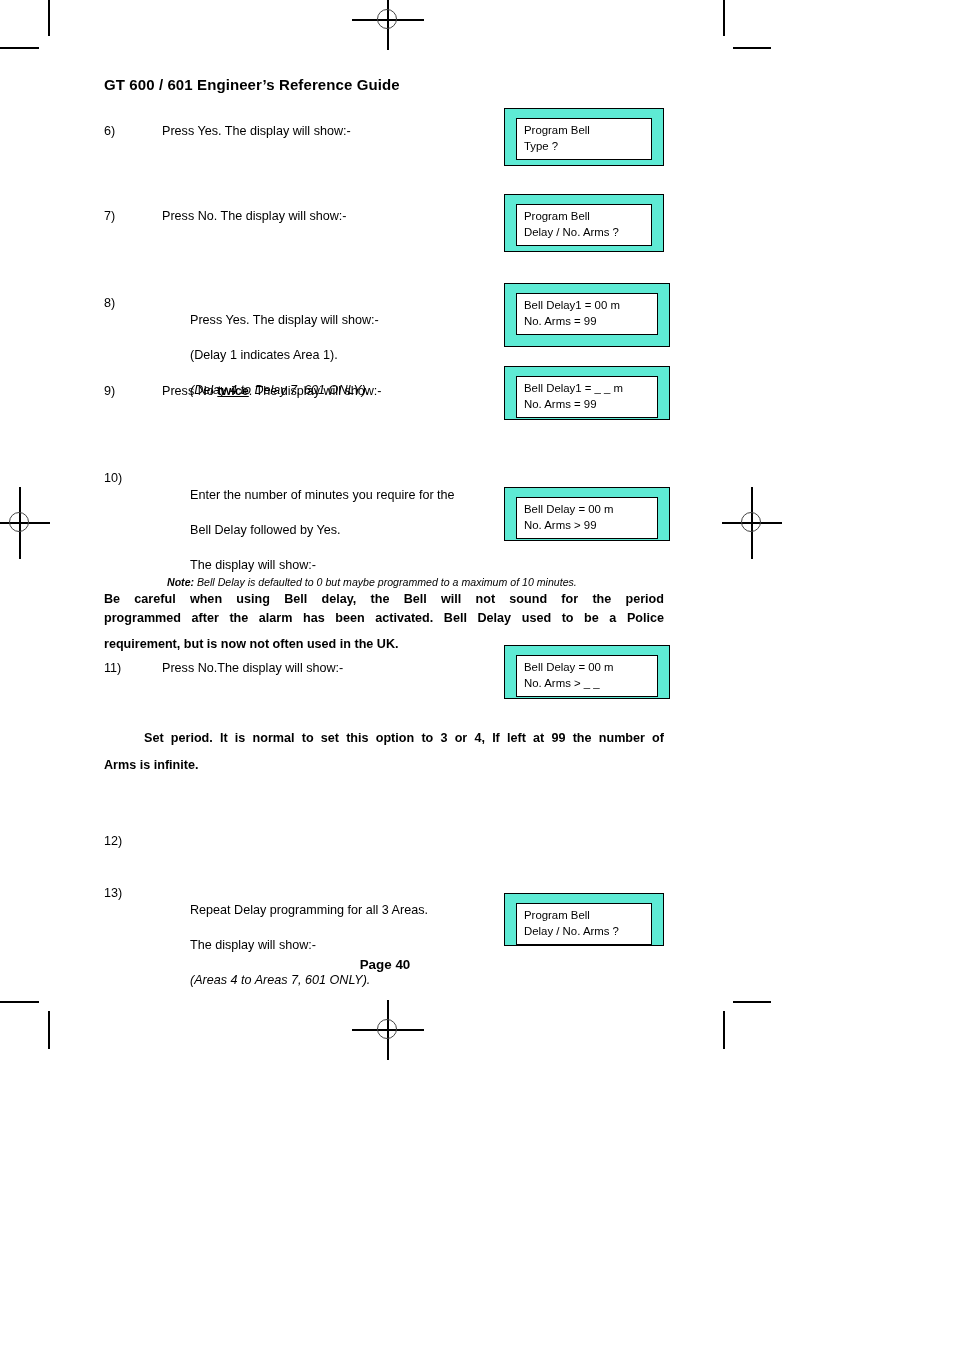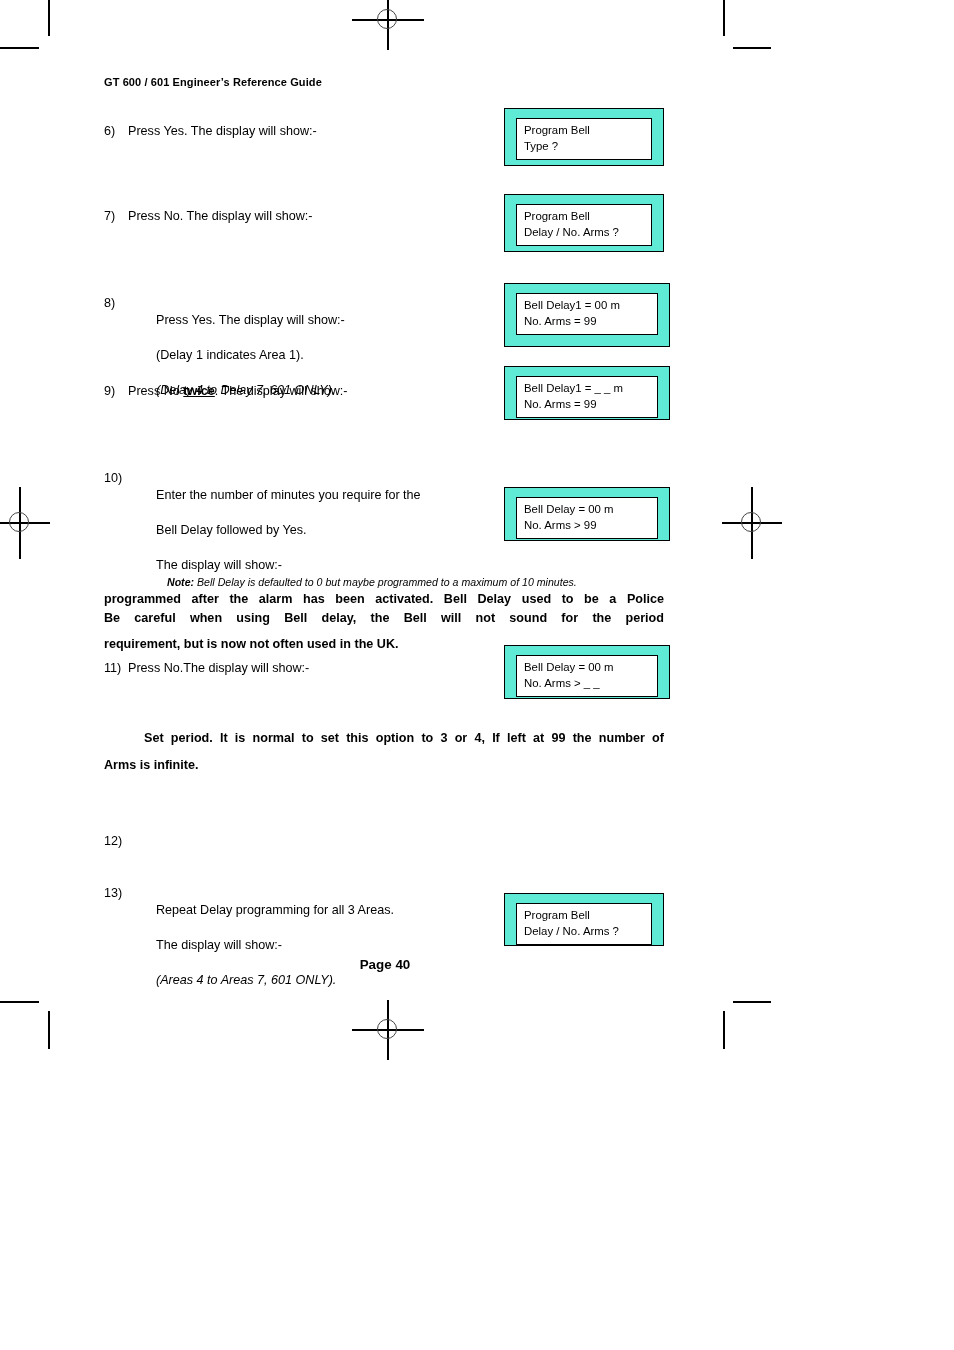--- a/index.html
+++ b/index.html
@@ -62,40 +62,40 @@
     position: absolute;
     left: 0; top: 0;
     width: 954px;
     height: 1350px;
   }
 
   .page-header {
     position: absolute;
     left: 104px;
     top: 76px;
-    font-size: 11px;
+    font-size: 15px;
     font-weight: bold;
     letter-spacing: 0.1px;
     white-space: nowrap;
   }
 
   
   .step {
     position: absolute;
     font-size: 12.6px;
     line-height: 17.4px;
   }
   .step .num {
     position: absolute;
     left: 0;
     top: 0;
     width: 58px;
   }
   .step .body {
-    margin-left: 24px;
+    margin-left: 58px;
     display: block;
     white-space: pre-wrap;
   }
   .step .ital { font-style: italic; }
   .step .bld { font-weight: bold; text-decoration: underline; }
 
   
   .note {
     position: absolute;
     left: 167px;
@@ -220,22 +220,22 @@
       <span class="body">
         <span>Enter the number of minutes you require for the</span><br>
         <span>Bell Delay followed by Yes.</span><br>
         <span>The display will show:-</span>
       </span>
     </div>
 
     <div class="note"><b>Note:</b><span> Bell Delay is defaulted to 0 but maybe programmed to a maximum of 10 minutes.</span></div>
 
     <div class="bold-para" style="left:104px; top:590px; width:560px;">
+      <span style="display:block; text-align:justify; text-align-last:justify;">Be careful when using Bell delay, the Bell will not sound for the period</span>
       <span style="display:block; text-align:justify; text-align-last:justify;">programmed after the alarm has been activated. Bell Delay used to be a Police</span>
-      <span style="display:block; text-align:justify; text-align-last:justify;">Be careful when using Bell delay, the Bell will not sound for the period</span>
       <span class="lastline">requirement, but is now not often used in the UK.</span>
     </div>
 
     <div class="step" style="left:104px; top:660px; width:400px;">
       <span class="num">11)</span>
       <span class="body">Press No.The display will show:-</span>
     </div>
 
     <div class="bold-para" style="left:104px; top:729px; width:560px;">
       <span style="display:block; text-align:justify; text-align-last:justify;margin-left:40px;">Set period. It is normal to set this option to 3 or 4, If left at 99 the number of</span>

